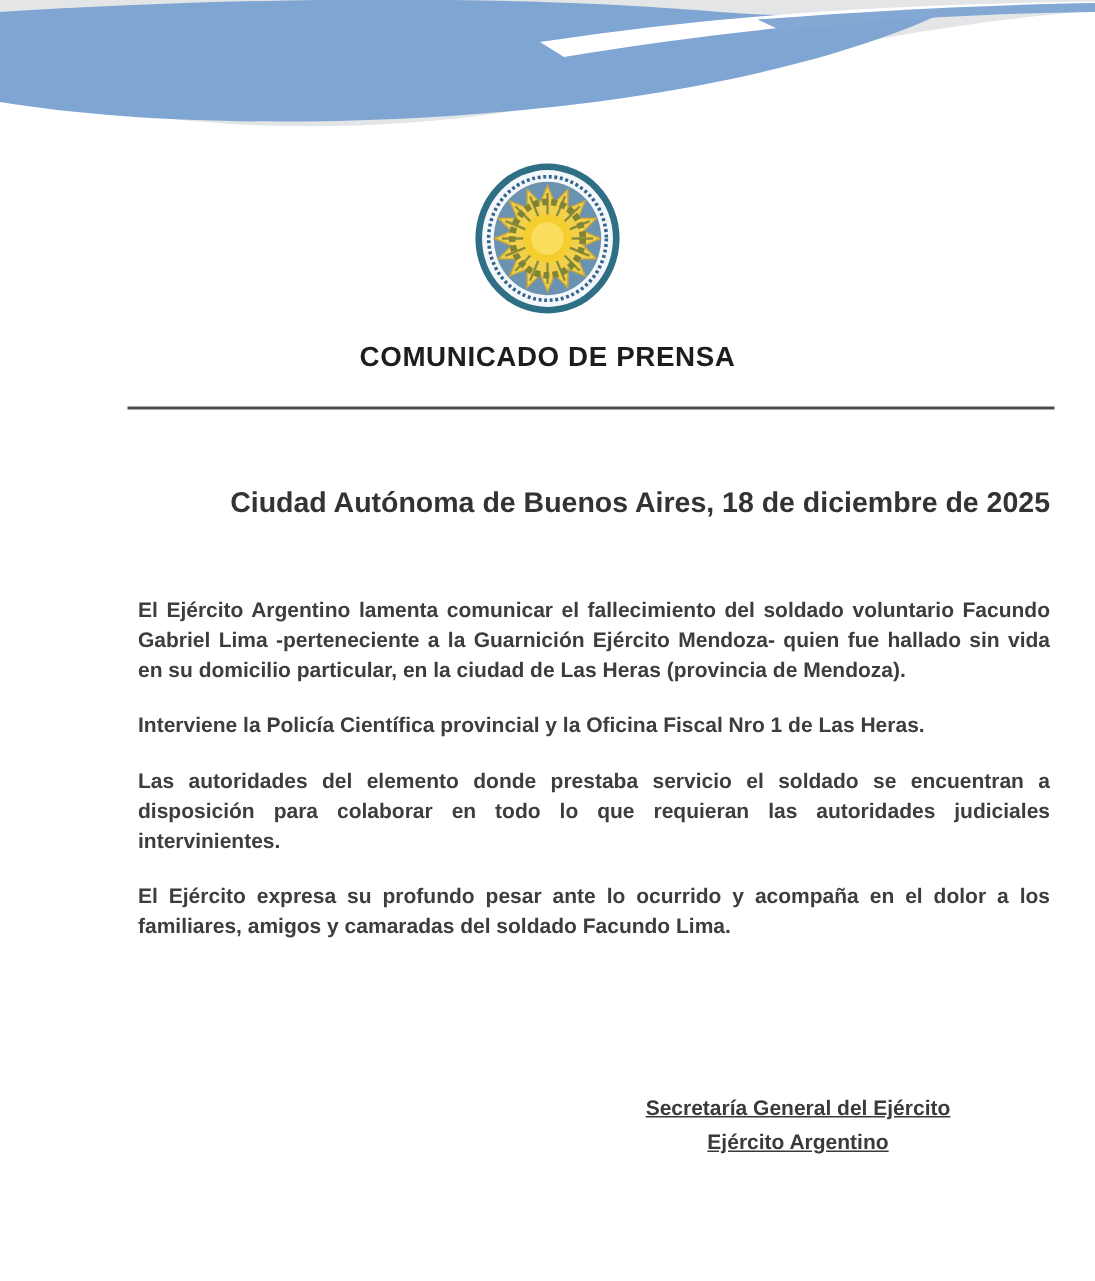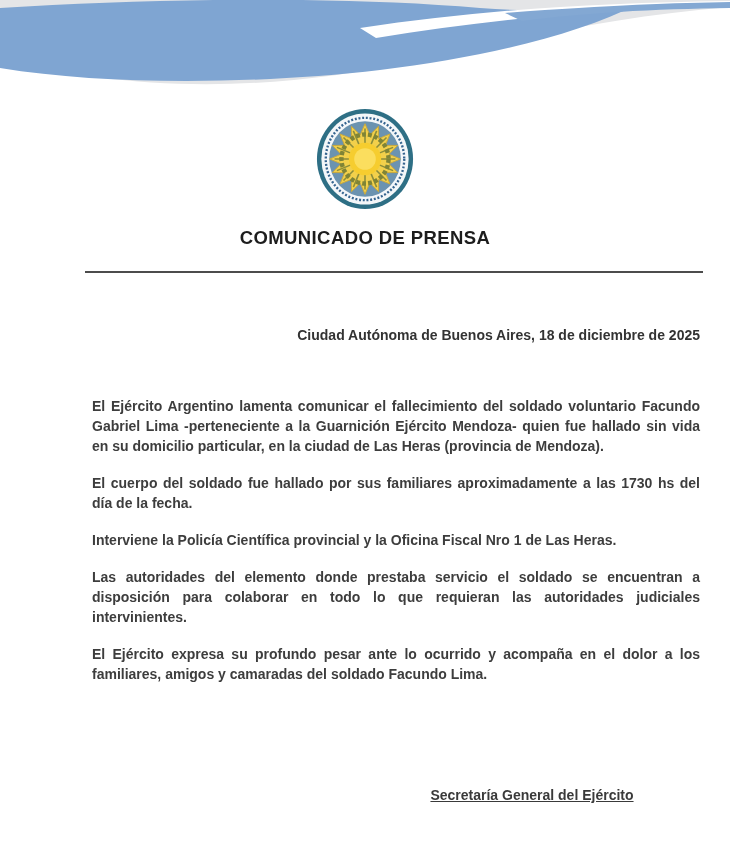--- a/index.html
+++ b/index.html
@@ -40,21 +40,21 @@
     border-top: 2.5px solid #4c4c4c;
     margin: 22px 27px 0 85px;
   }
   .content {
     padding: 0 30px 0 92px;
     color: #3d3d3d;
   }
   .dateline {
     margin-top: 54px;
     text-align: right;
-    font-size: 14px;
+    font-size: 19px;
     font-weight: bold;
     line-height: 17px;
     color: #333333;
   }
   .body-paragraphs {
     margin-top: 52px;
   }
   .body-paragraphs p {
     margin: 0 0 17px 0;
     font-size: 14px;
@@ -111,24 +111,24 @@
 
   <h1 class="doc-title">COMUNICADO DE PRENSA</h1>
 
   <div class="divider"></div>
 
   <div class="content">
     <div class="dateline">Ciudad Autónoma de Buenos Aires, 18 de diciembre de 2025</div>
 
     <div class="body-paragraphs">
       <p>El Ejército Argentino lamenta comunicar el fallecimiento del soldado voluntario Facundo Gabriel Lima -perteneciente a la Guarnición Ejército Mendoza- quien fue hallado sin vida en su domicilio particular, en la ciudad de Las Heras (provincia de Mendoza).</p>
-      <p>El cuerpo del soldado fue hallado por sus familiares aproximadamente a las 1730 hs del día de la fecha.</p>
       <p>Interviene la Policía Científica provincial y la Oficina Fiscal Nro 1 de Las Heras.</p>
       <p>Las autoridades del elemento donde prestaba servicio el soldado se encuentran a disposición para colaborar en todo lo que requieran las autoridades judiciales intervinientes.</p>
       <p>El Ejército expresa su profundo pesar ante lo ocurrido y acompaña en el dolor a los familiares, amigos y camaradas del soldado Facundo Lima.</p>
     </div>
   </div>
 
   <div class="signature">
     <div>Secretaría General del Ejército</div>
+    <div>Ejército Argentino</div>
   </div>
 
 </div>
 
 </body></html>

